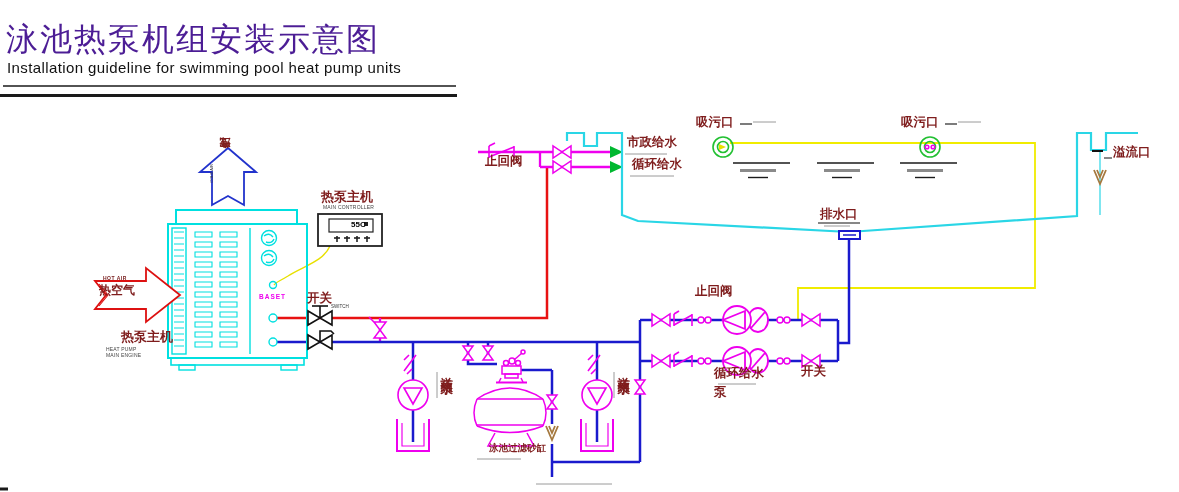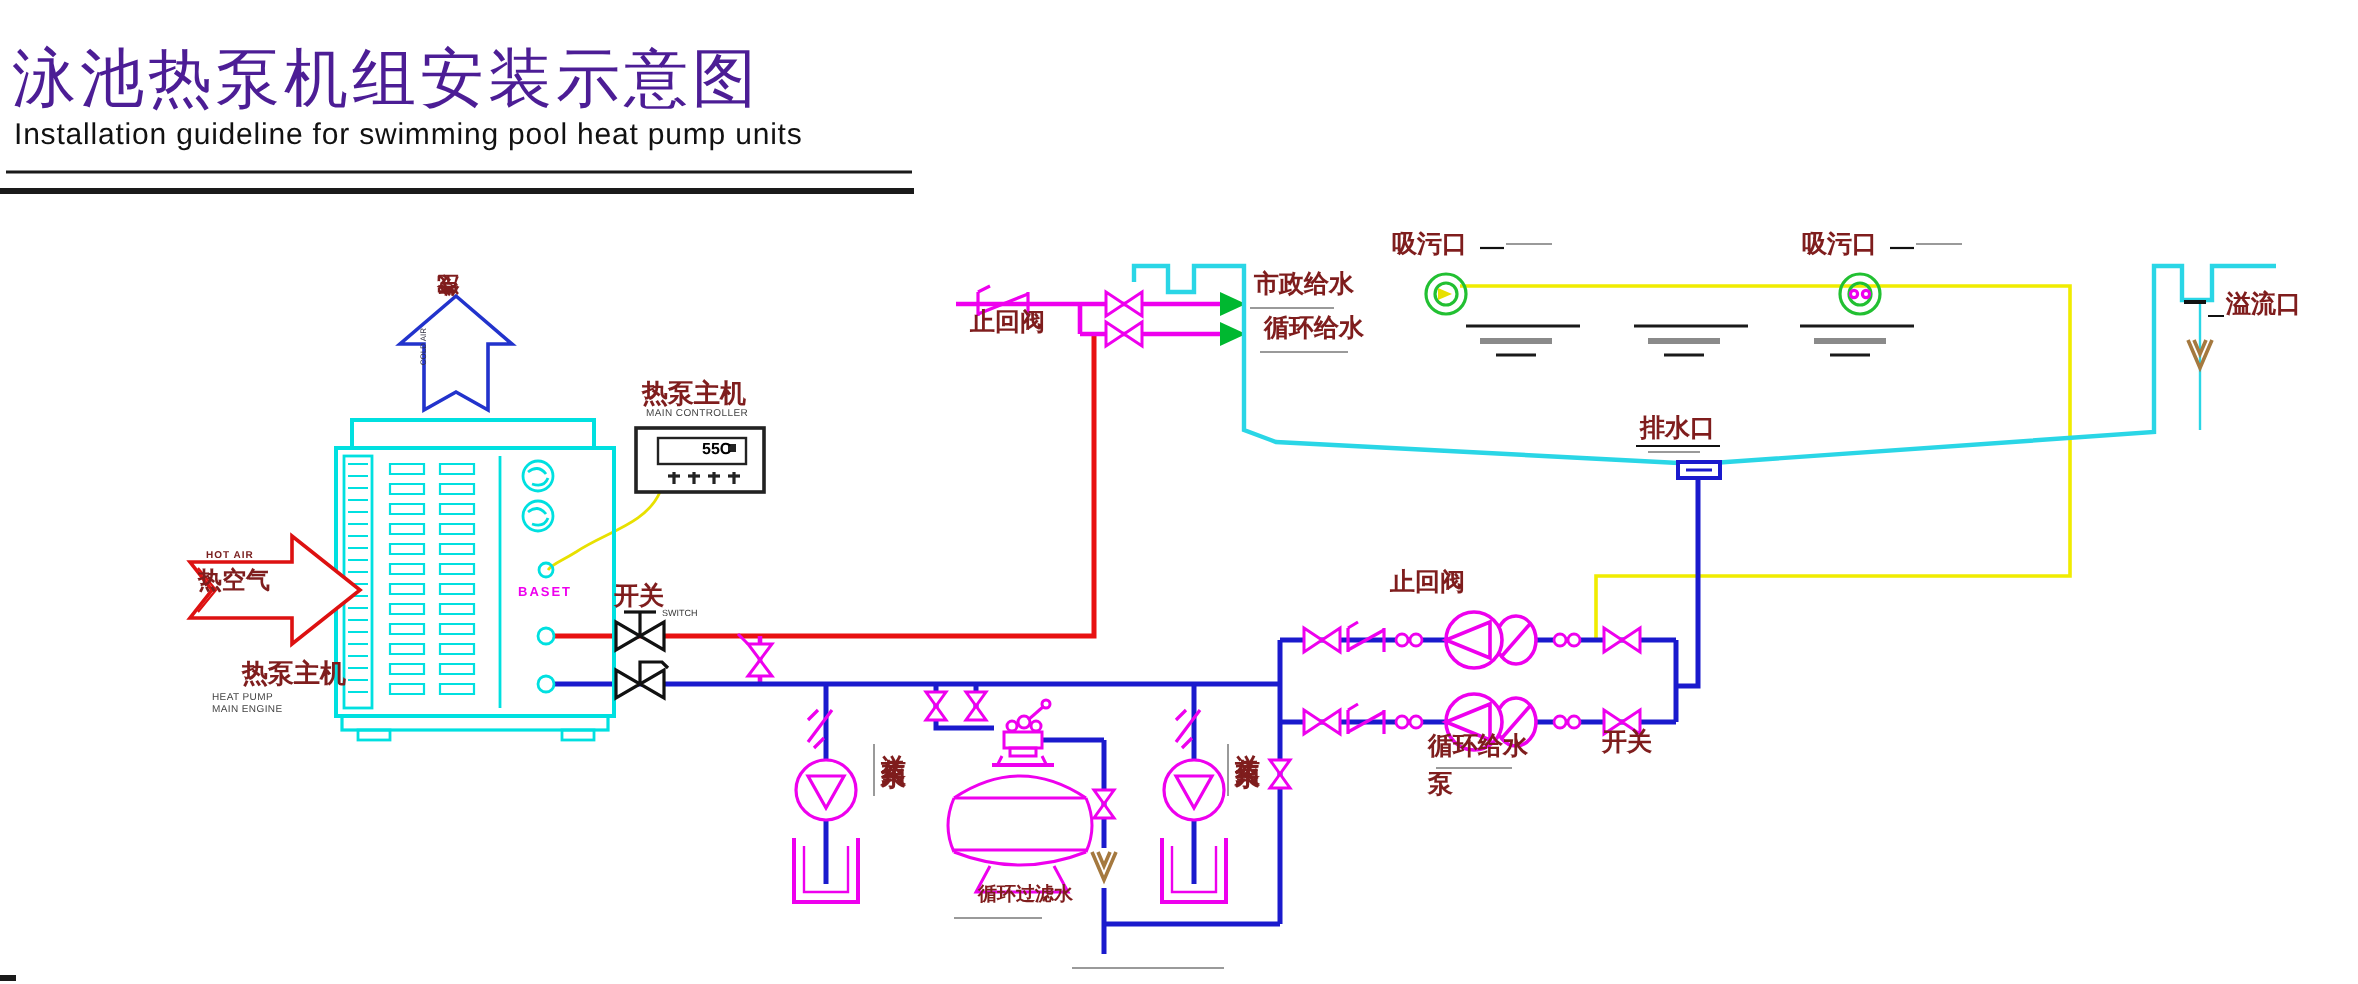--- a/index.html
+++ b/index.html
@@ -363,16 +363,16 @@
 <div class="lbl" style="left:820px;top:208px;">排水口</div>
 
 <div class="lbl" style="left:695px;top:285px;">止回阀</div>
 <div class="lbl" style="left:714px;top:367px;">循环给水</div>
 <div class="lbl" style="left:714px;top:386px;">泵</div>
 <div class="lbl" style="left:801px;top:365px;">开关</div>
 
 <div class="lbl lbl-vert" style="left:439px;top:367px;">送药水泵</div>
 <div class="lbl lbl-vert" style="left:616px;top:367px;">送药水泵</div>
 
-<div class="lbl lbl-sm" style="left:489px;top:443px;">循环过滤水</div>
+<div class="lbl lbl-sm" style="left:489px;top:443px;">泳池过滤砂缸</div>
 <div class="lbl lbl-lg" style="left:548px;top:464px;margin-top:40px;">市政排水</div>
 
 </div>
 
 </body></html>

